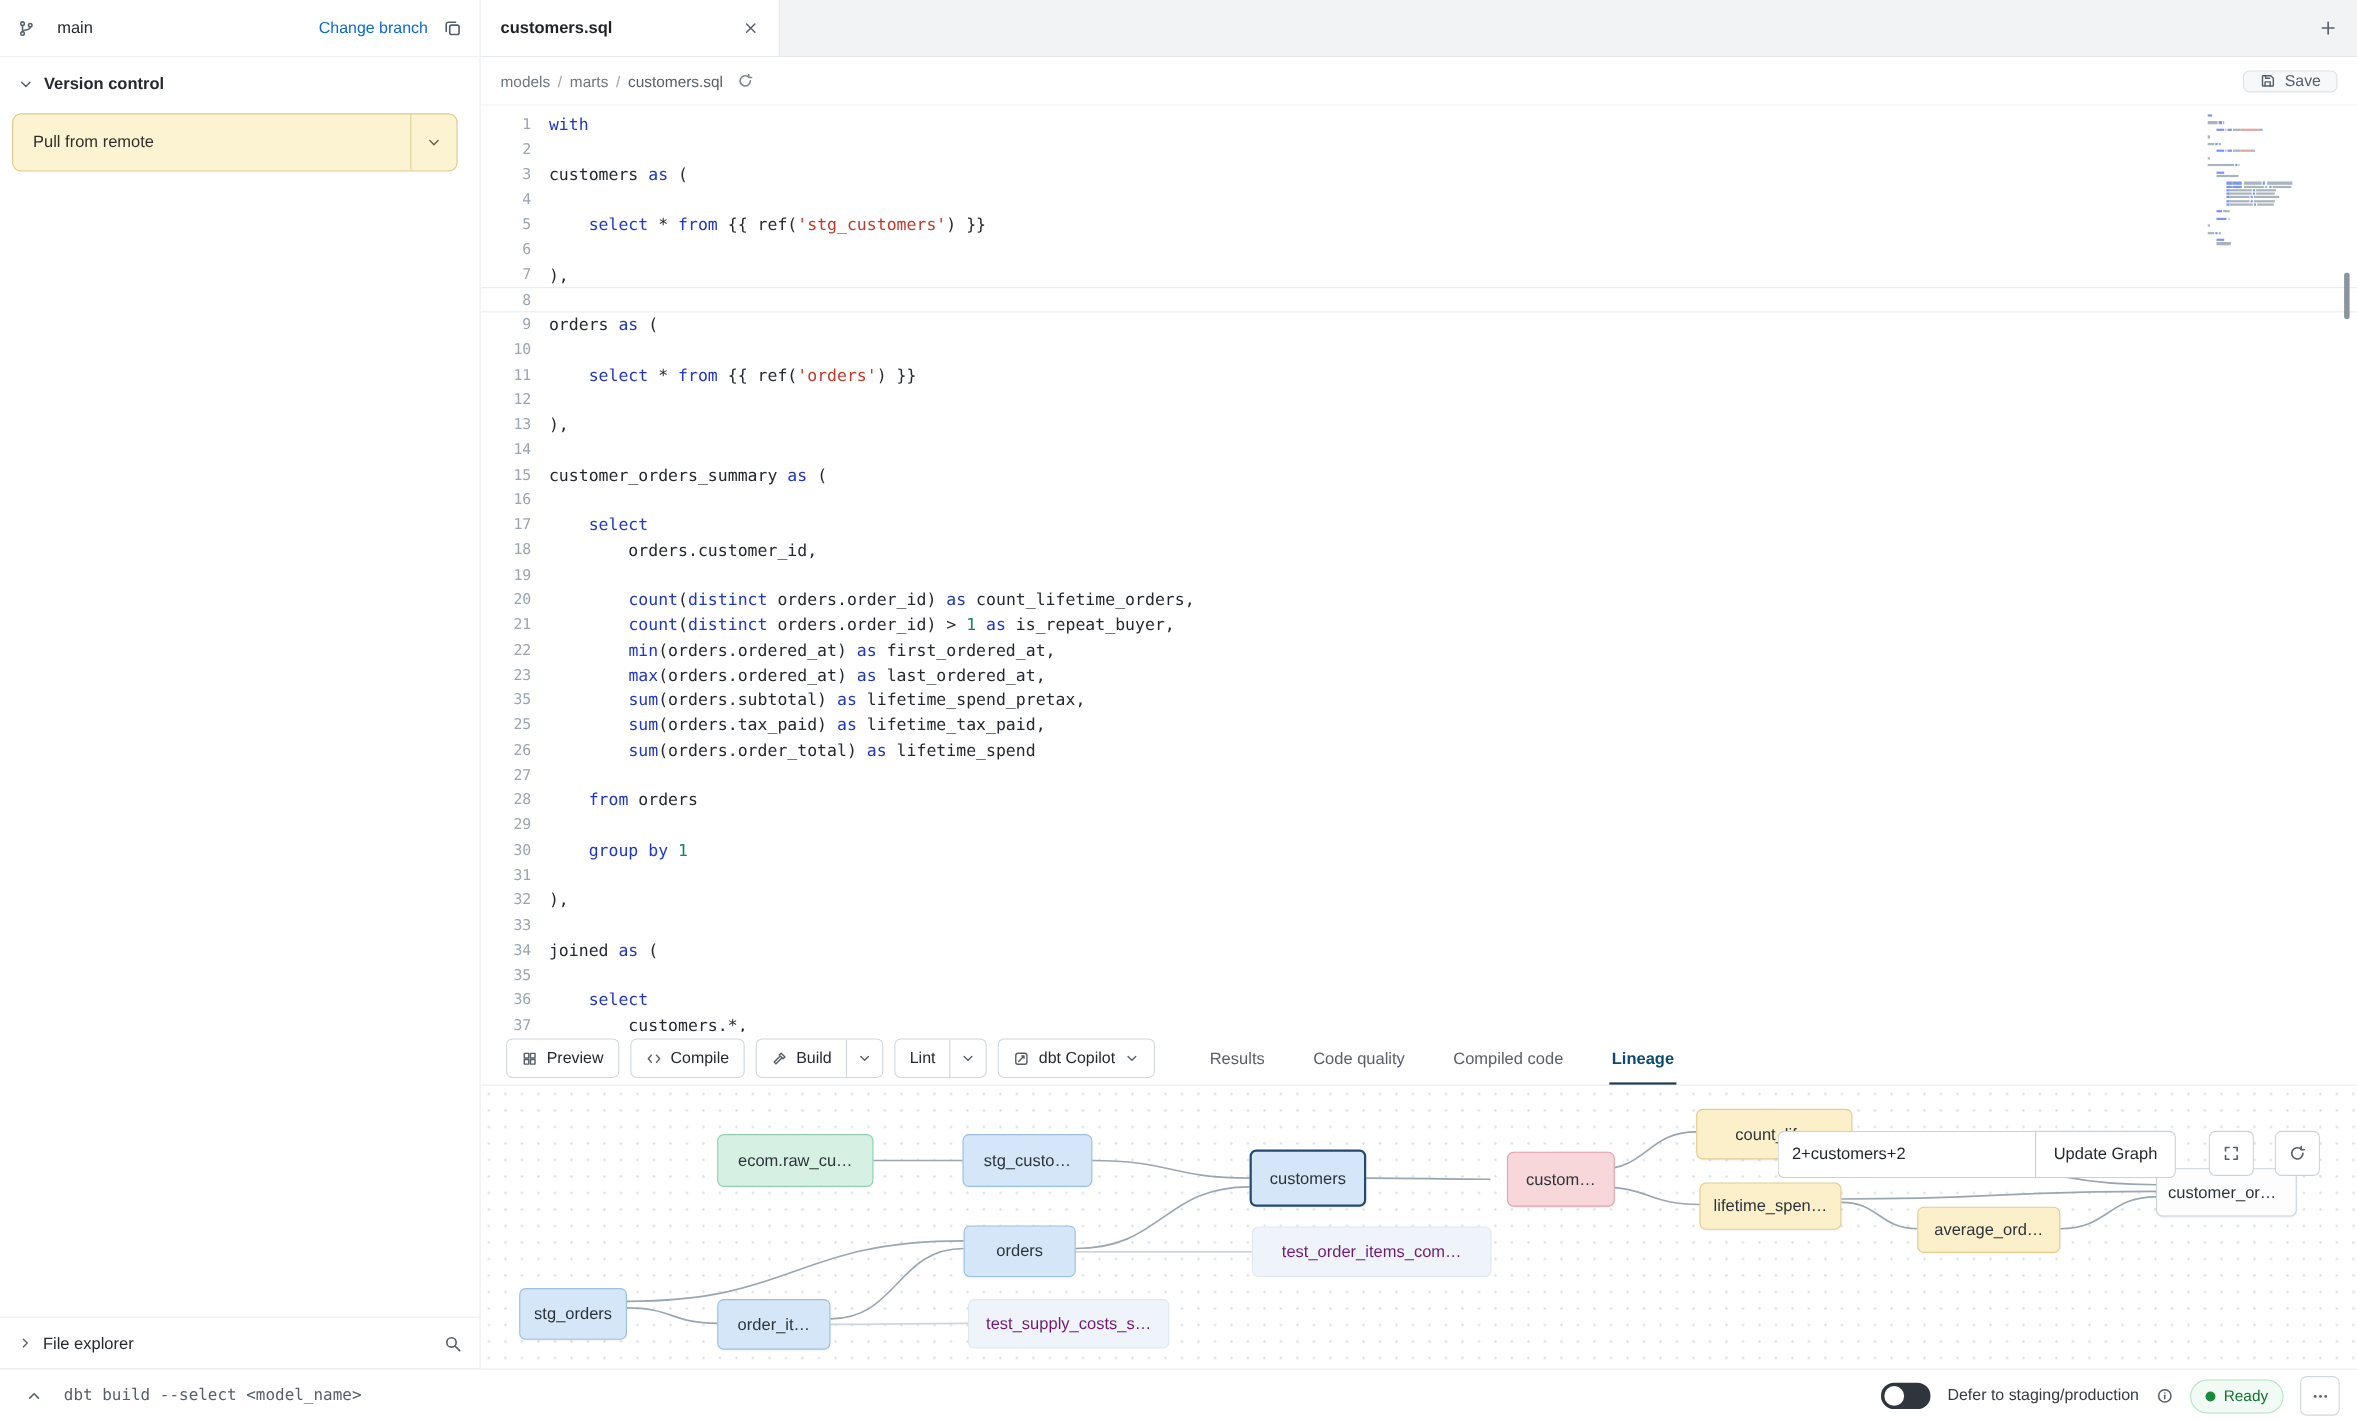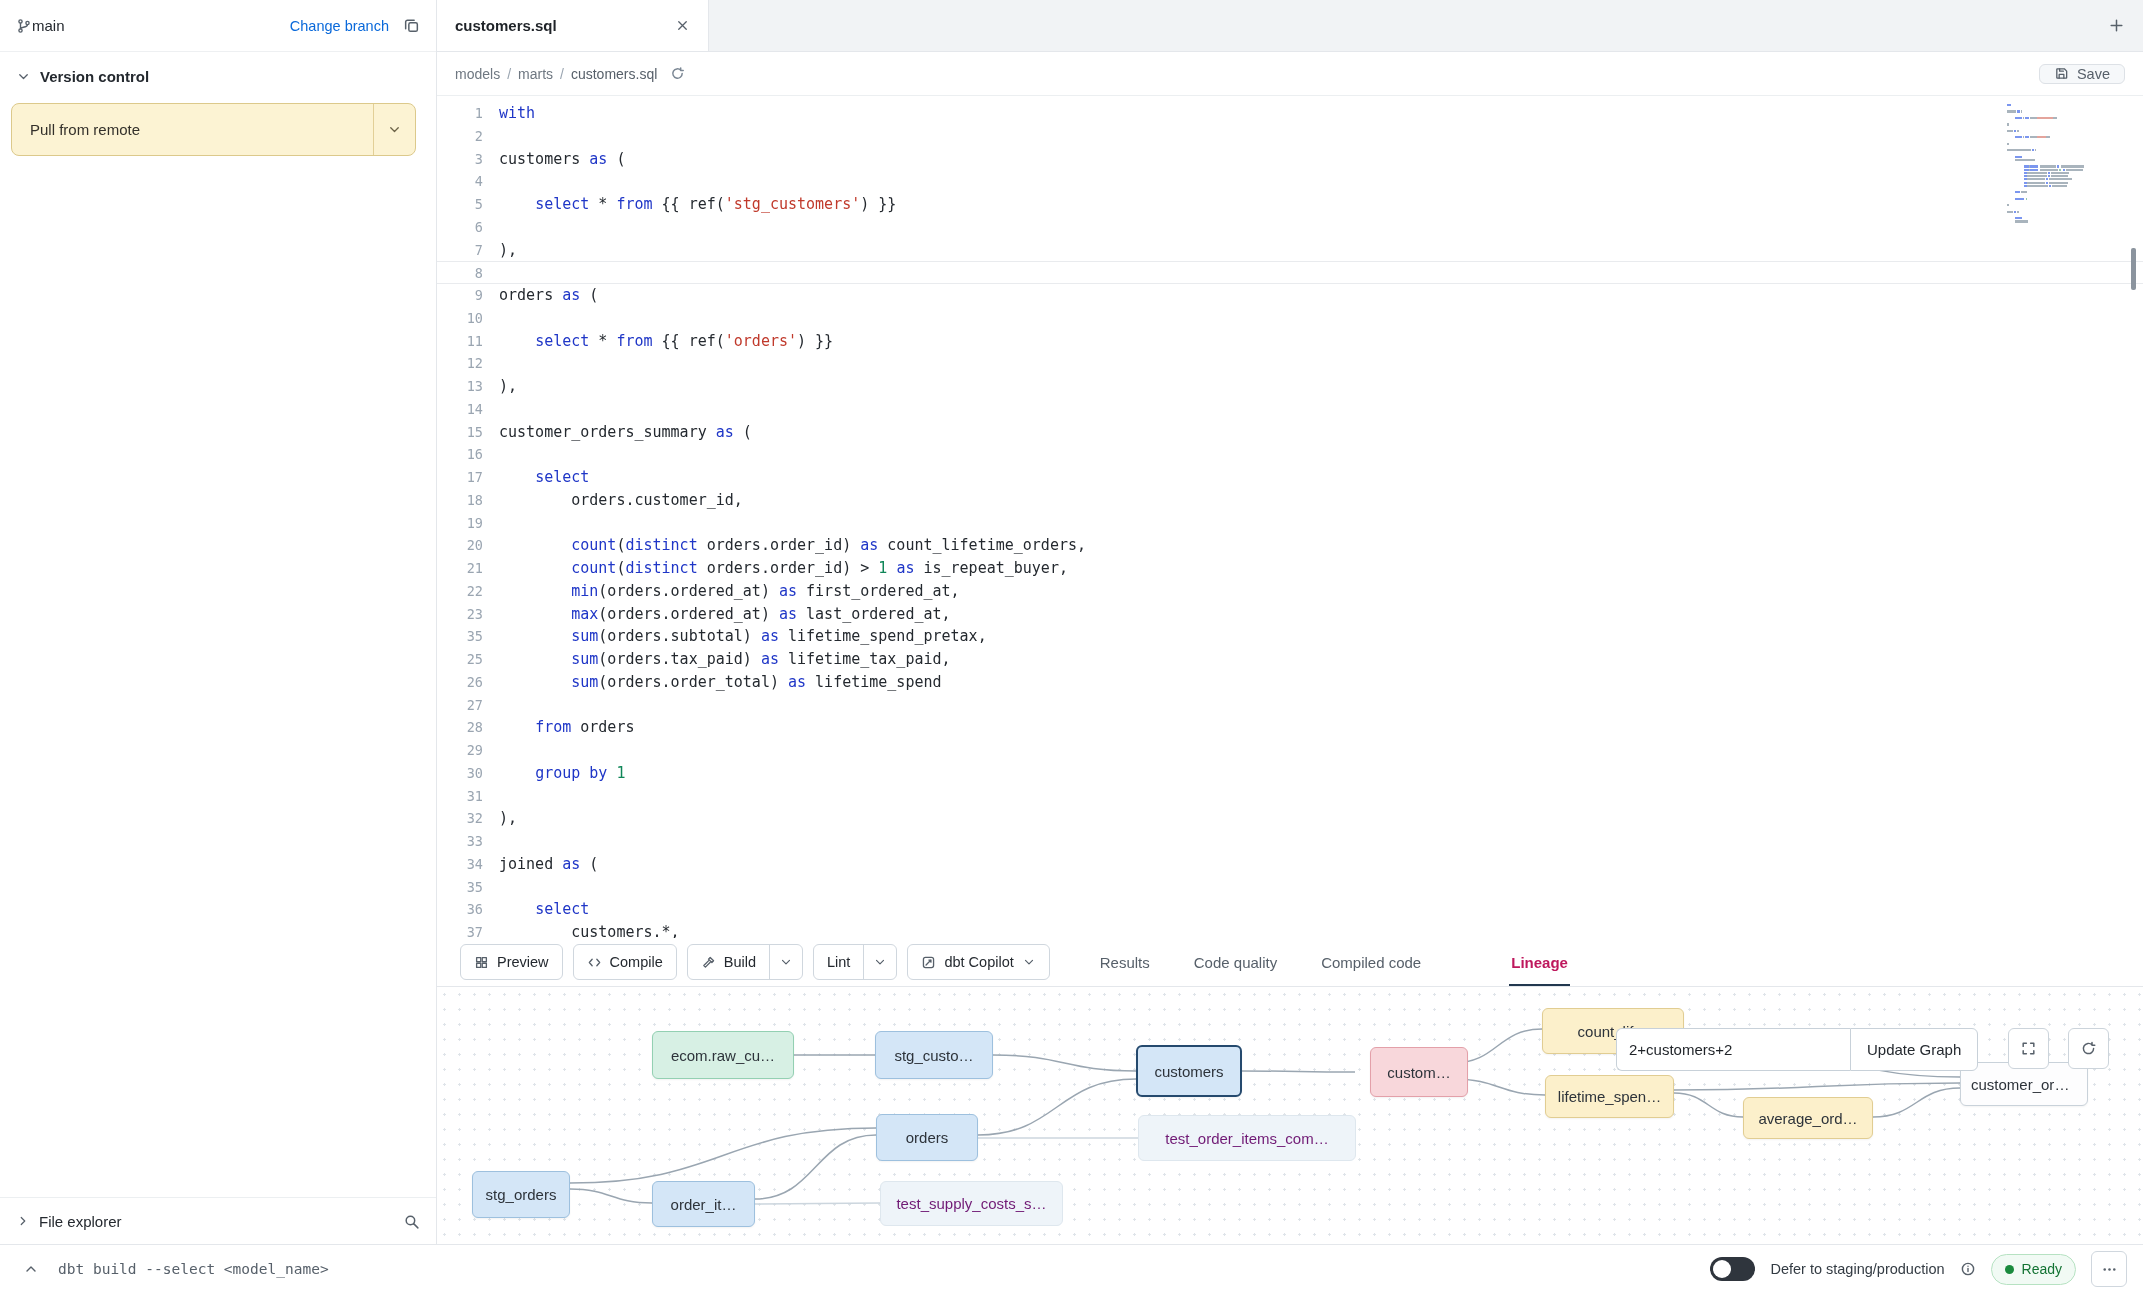--- a/index.html
+++ b/index.html
@@ -12,21 +12,21 @@
   #app { width: 2143px; height: 1293px; display: flex; flex-direction: column; }
   .top-region { flex: 1; display: flex; min-height: 0; }
 
   svg { display: block; }
   .icon { display: inline-flex; align-items: center; justify-content: center; color: #57606a; }
   .icon svg { stroke: currentColor; fill: none; stroke-width: 1.4; stroke-linecap: round; stroke-linejoin: round; }
 
   
   #sidebar { width: 437px; flex: none; display: flex; flex-direction: column; background: #fff; border-right: 1px solid #e4e7eb; }
   .sb-header { height: 52px; flex: none; display: flex; align-items: center; padding: 0 16px; border-bottom: 1px solid #eef0f2; }
-  .sb-branch { display: flex; align-items: center; gap: 0; font-size: 15px; color: #24292f; }
+  .sb-branch { display: flex; align-items: center; gap: 20px; font-size: 15px; color: #24292f; }
   .sb-header-right { margin-left: auto; display: flex; align-items: center; gap: 14px; }
   .change-branch { font-size: 14.5px; color: var(--link, #0a69da); cursor: pointer; }
   .vc-row { display: flex; align-items: center; gap: 9px; padding: 16px 16px 10px 16px; font-size: 15px; font-weight: 700; color: #24292f; }
   .pull-btn { margin: 8px 20px 0 11px; height: 53px; border-radius: 8px; display: flex; align-items: stretch;
     background: var(--pull-bg, #fcf3d3); border: 1px solid #dcc98b; overflow: hidden; cursor: pointer; }
   .pull-label { flex: 1; display: flex; align-items: center; padding-left: 18px; font-size: 15px; color: #33302a; }
   .pull-caret { width: 42px; border-left: 1px solid #e2cf97; display: flex; align-items: center; justify-content: center; color: #6b6146; }
   .fe-row { margin-top: auto; height: 47px; flex: none; border-top: 1px solid #eceff1; display: flex; align-items: center; gap: 9px; padding: 0 16px; font-size: 15px; color: #24292f; cursor: pointer; }
   .fe-search { margin-left: auto; }
 
@@ -66,21 +66,21 @@
 
   
   .toolbar { height: 49px; flex: none; display: flex; align-items: center; gap: 10px; padding-left: 23px; border-bottom: 1px solid #e4e7eb; background: #fff; }
   .tb-btn { height: 36px; display: flex; align-items: center; gap: 8px; padding: 0 13px; background: #fff;
     border: 1px solid #d0d7de; border-radius: 6px; font-size: 14.5px; color: #24292f; cursor: pointer; }
   .tb-split { height: 36px; display: flex; align-items: stretch; border: 1px solid #d0d7de; border-radius: 6px; background: #fff; overflow: hidden; }
   .tb-split .main-seg { display: flex; align-items: center; gap: 8px; padding: 0 13px; font-size: 14.5px; cursor: pointer; }
   .tb-split .caret-seg { border-left: 1px solid #d0d7de; padding: 0 9px; display: flex; align-items: center; cursor: pointer; }
   .panel-tabs { margin-left: 40px; display: flex; gap: 44px; height: 100%; align-items: stretch; }
   .ptab { display: flex; align-items: center; font-size: 15px; color: #57606a; position: relative; cursor: pointer; }
-  .ptab.active { color: #be185d; font-weight: 700; margin-left: 46px; }
+  .ptab.active { color: #0c4a6e; font-weight: 700; }
   .ptab.active::after { content: ""; position: absolute; left: -2px; right: -2px; bottom: 0; height: 2px; background: #22384f; }
 
   
   .lineage { height: 257px; flex: none; position: relative; overflow: hidden; background-color: #fff;
     background-image: radial-gradient(circle, #dfe4e9 1.1px, transparent 1.3px); background-size: 15px 15px; }
   #edges { position: absolute; left: 0; top: 0; z-index: 1; }
   .node { position: absolute; z-index: 2; border-radius: 6px; display: flex; align-items: center; justify-content: center;
     padding: 0 10px; font-size: 15px; color: #2d333a; white-space: nowrap; overflow: hidden;
     box-shadow: 0 1px 2px rgba(0,0,0,.05); cursor: pointer; }
   .node span { overflow: hidden; text-overflow: ellipsis; }

